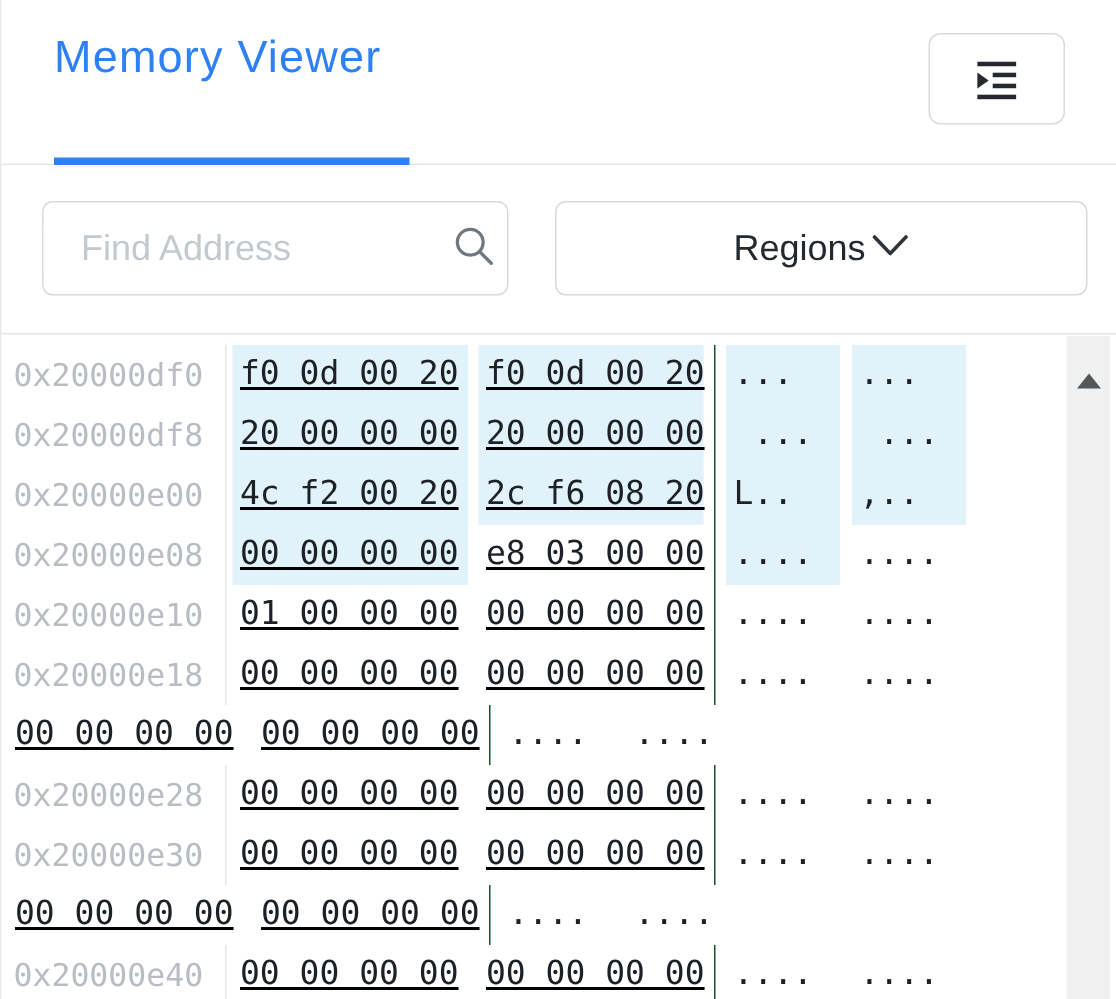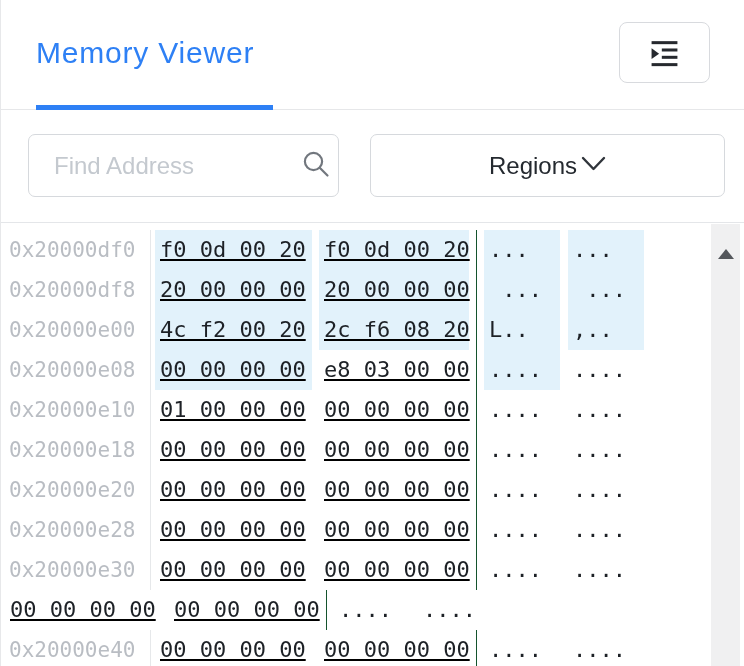--- a/index.html
+++ b/index.html
@@ -5,21 +5,21 @@
   * { margin:0; padding:0; box-sizing:border-box; }
   html,body { background:#fff; }
   .panel{
     position:relative; width:744px; height:666px; background:#fff;
     border-left:1px solid #e7e8ea; overflow:hidden;
     font-family:"Liberation Sans", sans-serif;
   }
   
   .header{ position:absolute; top:0; left:0; right:0; height:110px;
     border-bottom:1px solid #e6e7e9; background:#fff; }
-  .title{ position:absolute; left:35px; top:36px; font-size:30px; font-weight:500;
+  .title{ position:absolute; left:35px; top:22px; font-size:30px; font-weight:500;
     letter-spacing:0.8px; color:var(--accent,#2e80f5); }
   .tab-underline{ position:absolute; left:35px; bottom:-1px; width:237px; height:5px;
     background:var(--accent,#2e80f5); }
   .menu-btn{ position:absolute; right:34px; top:22px; width:91px; height:61px;
     background:#fff; border:1.5px solid #d8dade; border-radius:8px;
     display:flex; align-items:center; justify-content:center; cursor:pointer; }
   .menu-btn svg{ display:block; }
   
   .search-group{ position:absolute; left:27px; top:134px; width:311px; height:63px;
     border:1.5px solid #d6d9dd; border-radius:7px; background:#fff;
@@ -165,21 +165,20 @@
           <div class="hexsec">
             <div class="cell hex">00 00 00 00</div>
             <div class="cell hex c2">00 00 00 00</div>
           </div>
           <div class="ascsec">
             <div class="cell asc">....</div>
             <div class="cell asc">....</div>
           </div>
         </div>
         <div class="row">
-          <div class="addr">0x20000e20</div>
           <div class="hexsec">
             <div class="cell hex">00 00 00 00</div>
             <div class="cell hex c2">00 00 00 00</div>
           </div>
           <div class="ascsec">
             <div class="cell asc">....</div>
             <div class="cell asc">....</div>
           </div>
         </div>
         <div class="row">

